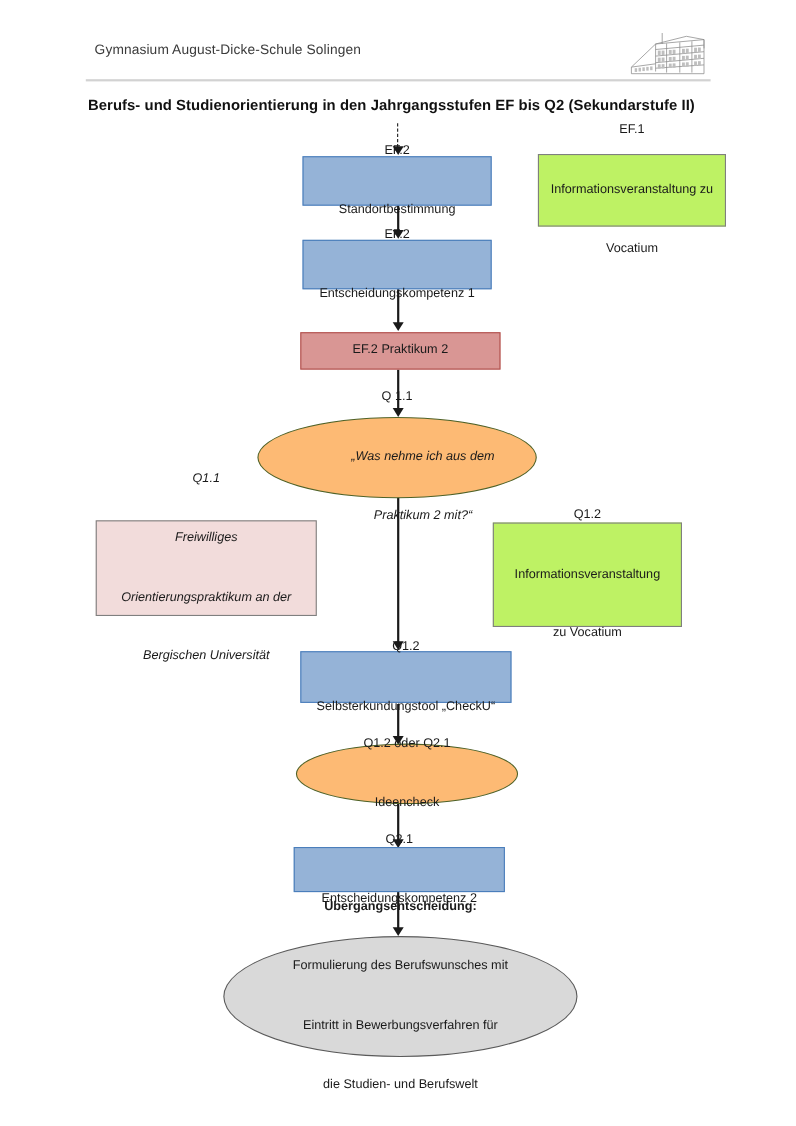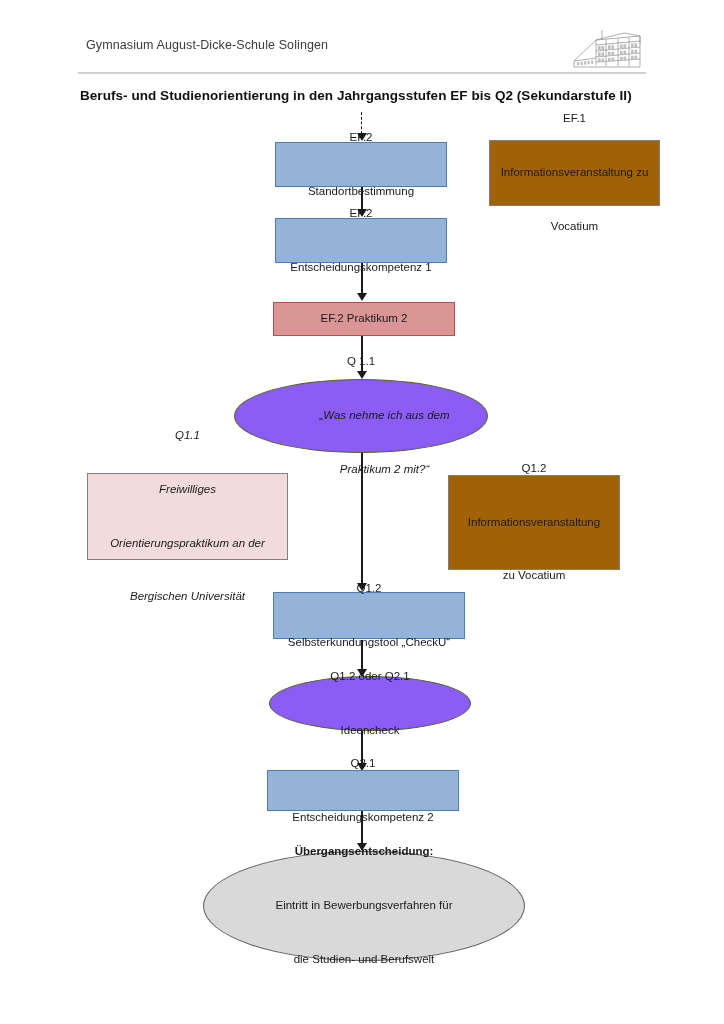--- a/index.html
+++ b/index.html
@@ -66,27 +66,27 @@
     color: #1a1a1a;
     padding: 2px 6px;
     gap: 36px;
   }
   .node .line { display: block; white-space: nowrap; }
 
   .rect { border: 1px solid #41719c; }
   .rect-blue  { background: #95b3d7; border-color: #4a7ebb; }
   .rect-red   { background: #d99694; border-color: #b1504d; justify-content: center; }
   .rect-pink  { background: #f2dcdb; border-color: #938953; border-color: #7f7f7f; }
-  .rect-white { background: #a16207; border: 1px solid #7f7f7f; }
+  .rect-white { background: #bef264; border: 1px solid #7f7f7f; }
 
   .ellipse {
     border-radius: 50%;
     border: 1px solid #4f6228;
   }
-  .ellipse-green { background: #8b5cf6; border-color: #4f6228; }
+  .ellipse-green { background: #fdba74; border-color: #4f6228; }
   .ellipse-gray  { background: #d9d9d9; border-color: #5a5a5a; }
 
   .italic { font-style: italic; margin-left: 47px; }
   .bold { font-weight: bold; }
 
   
   .connector { position: absolute; }
   .conn-line {
     position: absolute;
     width: 1.6px;
@@ -259,15 +259,16 @@
   <span class="line">Ideencheck</span>
 </div>
 
 <div class="node rect rect-blue" style="left:267px; top:770px; width:192px; height:41px;">
   <span class="line">Q2.1</span>
   <span class="line">Entscheidungskompetenz 2</span>
 </div>
 
 <div class="node ellipse ellipse-gray" style="left:203px; top:851px; width:322px; height:110px;">
   <span class="line bold">Übergangsentscheidung:</span>
+  <span class="line">Formulierung des Berufswunsches mit</span>
   <span class="line">Eintritt in Bewerbungsverfahren für</span>
   <span class="line">die Studien- und Berufswelt</span>
 </div>
 
 </body></html>

